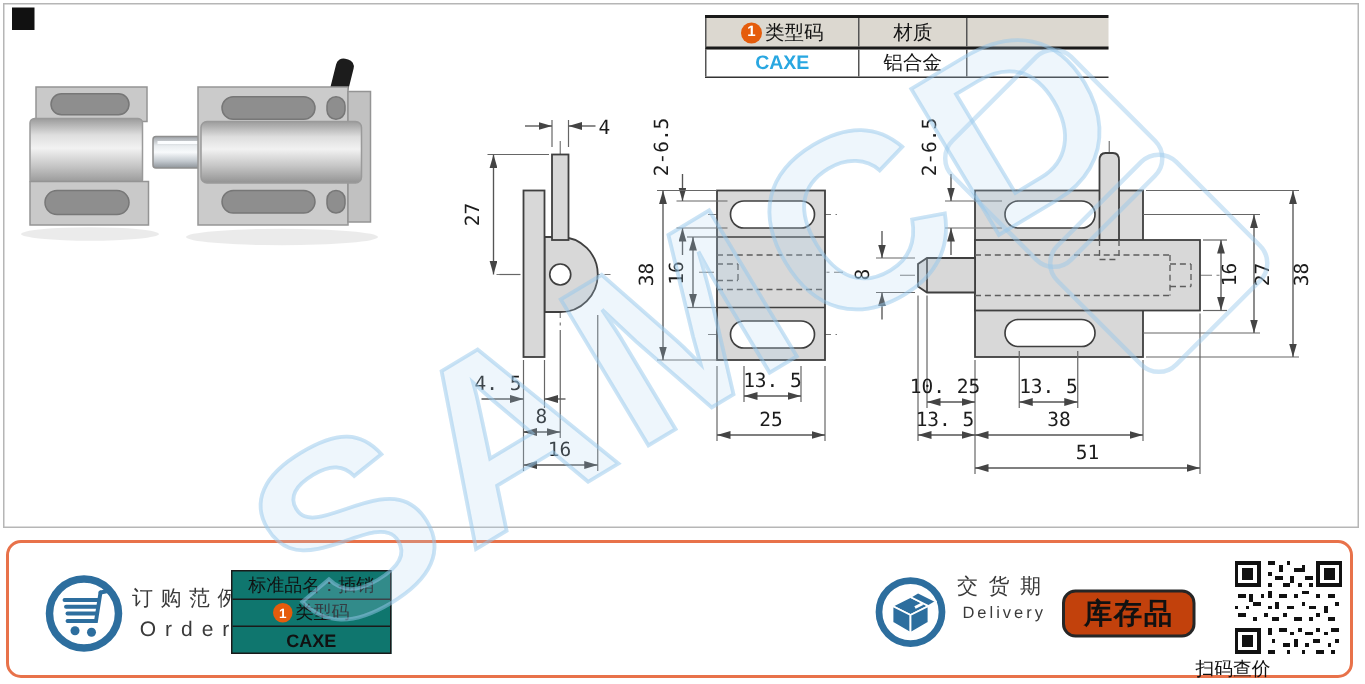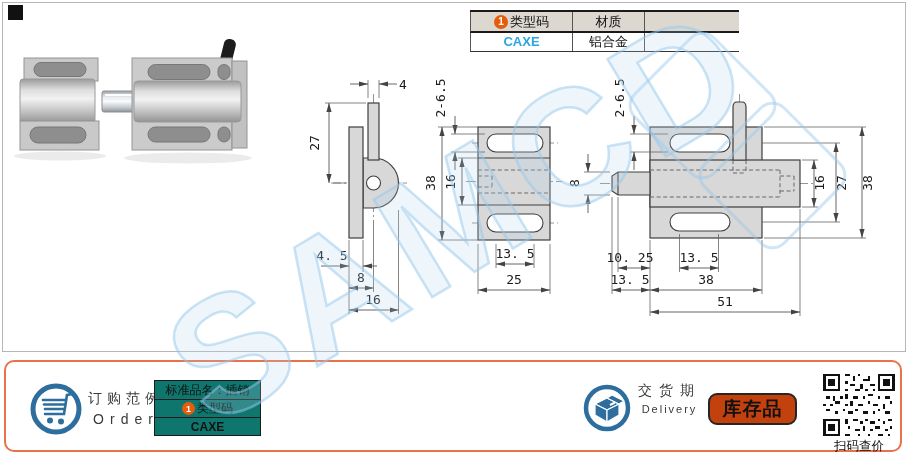--- a/index.html
+++ b/index.html
@@ -62,21 +62,21 @@
   .order-row { height:18px; display:flex; align-items:center; justify-content:center;
                font-size:12px; color:#111; white-space:nowrap; }
   .order-row + .order-row { border-top:1px solid #1a1a1a; }
   .order-row .badge { width:13px; height:13px; font-size:9px; }
 
   .stock-badge { position:absolute; left:702px; top:31px; width:89px; height:32px;
                  background:#c2410c; border:2px solid #262626; border-radius:9px;
                  display:flex; align-items:center; justify-content:center;
                  font-size:19px; font-weight:bold; color:#111; letter-spacing:1px; }
   .qr { position:absolute; left:817px; top:12px; }
-  .qr-caption { position:absolute; left:811px; top:76px; width:84px; text-align:center;
+  .qr-caption { position:absolute; left:774px; top:76px; width:84px; text-align:center;
                 font-size:12.5px; color:#111; }
 </style>
 </head>
 <body>
 
 <div class="page">
 
   <svg width="0" height="0" style="position:absolute" aria-hidden="true">
     <defs>
       <marker id="aE" markerWidth="10" markerHeight="7" refX="9" refY="2.6" orient="auto" markerUnits="userSpaceOnUse">

